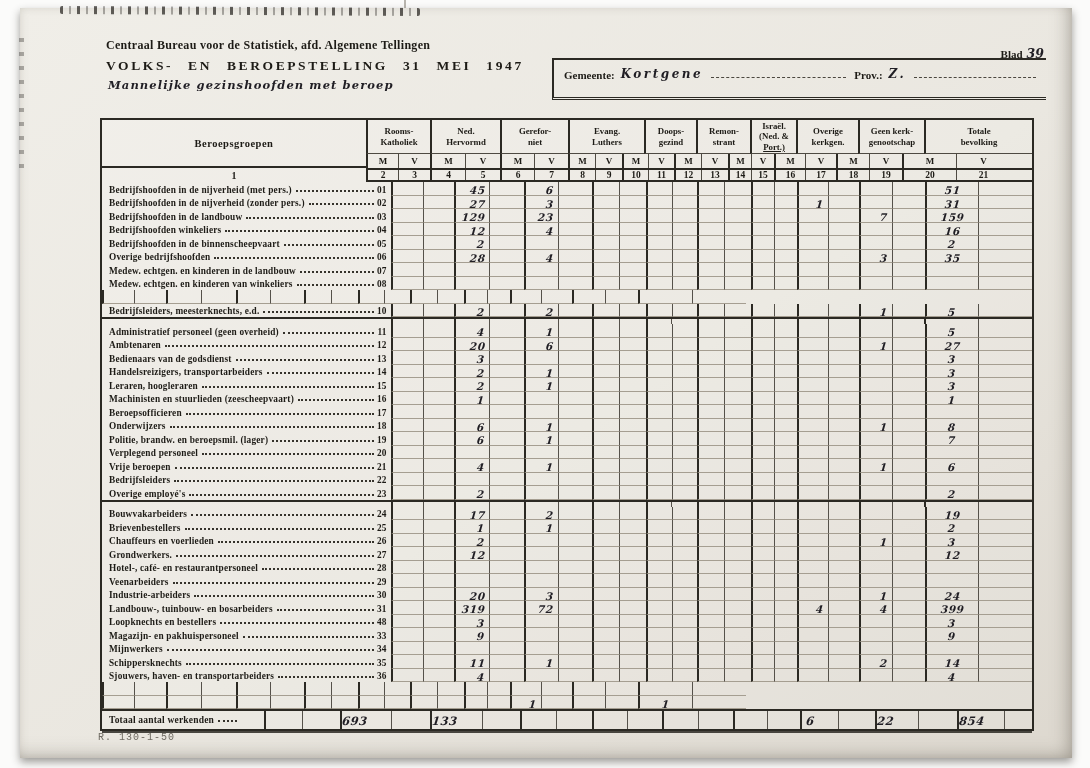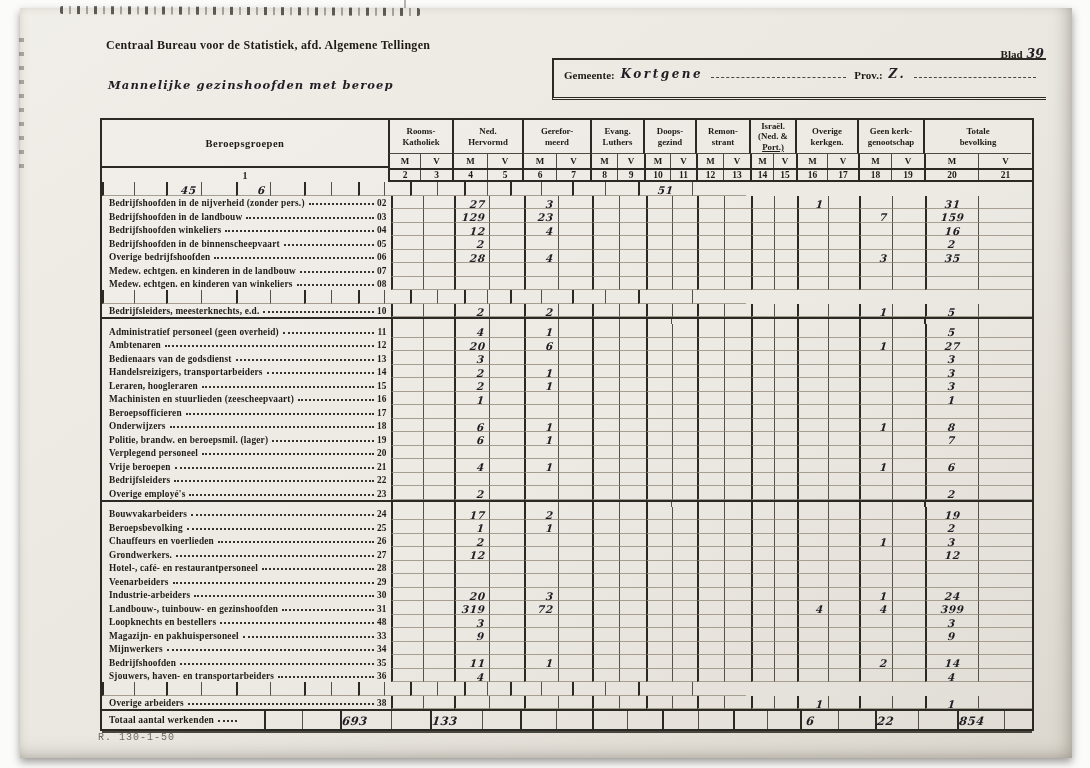--- a/index.html
+++ b/index.html
@@ -89,20 +89,21 @@
 </head>
 <body>
 
 <div class="stage">
   <div class="artifact-line"></div>
   <div class="paper">
     <div class="speckle-top"></div>
     <div class="speckle-left"></div>
 
     <div class="agency">Centraal Bureau voor de Statistiek, afd. Algemene Tellingen</div>
+    <div class="doc-title">VOLKS- EN BEROEPSTELLING 31 MEI 1947</div>
     <div class="subtitle hw">Mannelijke gezinshoofden met beroep</div>
 
     <div class="blad">
       <span>Blad</span><span class="hw">39</span>
     </div>
 
     <div class="gemeente-box">
       <div class="gemeente-row">
         <span>Gemeente:</span>
         <span class="hw">Kortgene</span>
@@ -125,23 +126,23 @@
               <div class="th-group gb" style="width: 64px;">
                 <div>Rooms-</div>
                 <div>Katholiek</div>
               </div>
               <div class="th-group gb" style="width: 70px;">
                 <div>Ned.</div>
                 <div>Hervormd</div>
               </div>
               <div class="th-group gb" style="width: 68px;">
                 <div>Gerefor-</div>
-                <div>meerd</div>
+                <div>niet</div>
               </div>
-              <div class="th-group gb" style="width: 53px;">
+              <div class="th-group gb" style="width: 76px;">
                 <div>Evang.</div>
                 <div>Luthers</div>
               </div>
               <div class="th-group gb" style="width: 52px;">
                 <div>Doops-</div>
                 <div>gezind</div>
               </div>
               <div class="th-group gb" style="width: 54px;">
                 <div>Remon-</div>
                 <div>strant</div>
@@ -205,20 +206,25 @@
               <div class="th-sub" style="width: 31px;">17</div>
               <div class="th-sub gb" style="width: 33px;">18</div>
               <div class="th-sub" style="width: 33px;">19</div>
               <div class="th-sub gb" style="width: 54px;">20</div>
               <div class="th-sub" style="width: 54px;">21</div>
             </div>
         </div>
       </div>
       <div class="tbody">
           <div class="trow">
+            <div class="tlabel">
+              <div class="tname">Bedrijfshoofden in de nijverheid (met pers.)</div>
+              <div class="leader"></div>
+              <div class="tno">01</div>
+            </div>
             <div class="tcell gb" style="width: 32px;"></div>
             <div class="tcell" style="width: 32px;"></div>
             <div class="tcell gb" style="width: 35px;">
               <div class="hw">45</div>
             </div>
             <div class="tcell" style="width: 35px;"></div>
             <div class="tcell gb" style="width: 34px;">
               <div class="hw">6</div>
             </div>
             <div class="tcell" style="width: 34px;"></div>
@@ -1004,21 +1010,21 @@
             <div class="tcell" style="width: 31px;"></div>
             <div class="tcell gb" style="width: 33px;"></div>
             <div class="tcell" style="width: 33px;"></div>
             <div class="tcell gb ctr" style="width: 54px;">
               <div class="hw">19</div>
             </div>
             <div class="tcell" style="width: 54px;"></div>
           </div>
           <div class="trow">
             <div class="tlabel">
-              <div class="tname">Beroepsbevolking</div>
+              <div class="tname">Brievenbestellers</div>
               <div class="leader"></div>
               <div class="tno">25</div>
             </div>
             <div class="tcell gb" style="width: 32px;"></div>
             <div class="tcell" style="width: 32px;"></div>
             <div class="tcell gb" style="width: 35px;">
               <div class="hw">1</div>
             </div>
             <div class="tcell" style="width: 35px;"></div>
             <div class="tcell gb" style="width: 34px;">
@@ -1190,21 +1196,21 @@
               <div class="hw">1</div>
             </div>
             <div class="tcell" style="width: 33px;"></div>
             <div class="tcell gb ctr" style="width: 54px;">
               <div class="hw">24</div>
             </div>
             <div class="tcell" style="width: 54px;"></div>
           </div>
           <div class="trow">
             <div class="tlabel">
-              <div class="tname">Landbouw-, tuinbouw- en gezinshoofden</div>
+              <div class="tname">Landbouw-, tuinbouw- en bosarbeiders</div>
               <div class="leader"></div>
               <div class="tno">31</div>
             </div>
             <div class="tcell gb" style="width: 32px;"></div>
             <div class="tcell" style="width: 32px;"></div>
             <div class="tcell gb" style="width: 35px;">
               <div class="hw">319</div>
             </div>
             <div class="tcell" style="width: 35px;"></div>
             <div class="tcell gb" style="width: 34px;">
@@ -1316,21 +1322,21 @@
             <div class="tcell" style="width: 23px;"></div>
             <div class="tcell gb" style="width: 31px;"></div>
             <div class="tcell" style="width: 31px;"></div>
             <div class="tcell gb" style="width: 33px;"></div>
             <div class="tcell" style="width: 33px;"></div>
             <div class="tcell gb ctr" style="width: 54px;"></div>
             <div class="tcell" style="width: 54px;"></div>
           </div>
           <div class="trow">
             <div class="tlabel">
-              <div class="tname">Bedrijfshoofden</div>
+              <div class="tname">Schippersknechts</div>
               <div class="leader"></div>
               <div class="tno">35</div>
             </div>
             <div class="tcell gb" style="width: 32px;"></div>
             <div class="tcell" style="width: 32px;"></div>
             <div class="tcell gb" style="width: 35px;">
               <div class="hw">11</div>
             </div>
             <div class="tcell" style="width: 35px;"></div>
             <div class="tcell gb" style="width: 34px;">
@@ -1403,25 +1409,20 @@
             <div class="tcell gb" style="width: 23px;"></div>
             <div class="tcell" style="width: 23px;"></div>
             <div class="tcell gb" style="width: 31px;"></div>
             <div class="tcell" style="width: 31px;"></div>
             <div class="tcell gb" style="width: 33px;"></div>
             <div class="tcell" style="width: 33px;"></div>
             <div class="tcell gb ctr" style="width: 54px;"></div>
             <div class="tcell" style="width: 54px;"></div>
           </div>
           <div class="trow">
-            <div class="tlabel">
-              <div class="tname">Overige arbeiders</div>
-              <div class="leader"></div>
-              <div class="tno">38</div>
-            </div>
             <div class="tcell gb" style="width: 32px;"></div>
             <div class="tcell" style="width: 32px;"></div>
             <div class="tcell gb" style="width: 35px;"></div>
             <div class="tcell" style="width: 35px;"></div>
             <div class="tcell gb" style="width: 34px;"></div>
             <div class="tcell" style="width: 34px;"></div>
             <div class="tcell gb" style="width: 27px;"></div>
             <div class="tcell" style="width: 27px;"></div>
             <div class="tcell gb" style="width: 26px;"></div>
             <div class="tcell" style="width: 26px;"></div>

